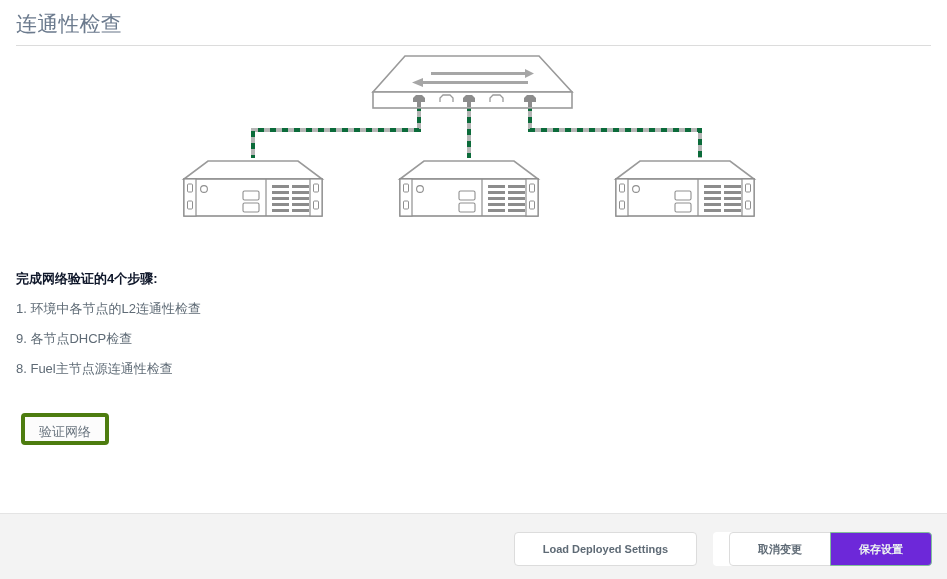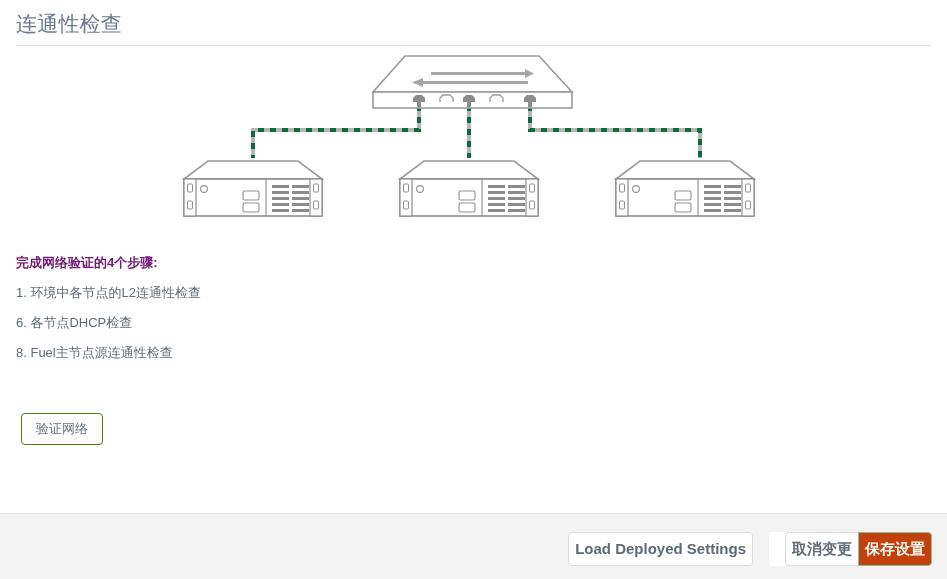--- a/index.html
+++ b/index.html
@@ -62,42 +62,42 @@
   
   .steps {
     position: absolute;
     left: 16px;
     top: 254px;
     width: 700px;
   }
   .steps-heading {
     font-size: 13px;
     font-weight: bold;
-    color: #701a75;
+    color: #0f172a;
     line-height: 18px;
-    margin: 0 0 11px 0;
+    margin: 16px 0 11px 0;
   }
   .step-line {
     font-size: 13px;
     color: #5f6b76;
     line-height: 18px;
     margin: 12px 0 11px 0;
     white-space: nowrap;
   }
 
   
   .verify-btn {
     position: absolute;
     left: 21px;
     top: 413px;
     height: 32px;
     min-width: 74px;
     padding: 0 14px;
     background: #fcfcfc;
-    border: 1px solid #4d7c0f;
+    border: 4px solid #4d7c0f;
     border-radius: 4px;
     color: #6b7680;
     font-size: 13px;
     font-family: "Liberation Sans", "DejaVu Sans", sans-serif;
     line-height: 30px;
     text-align: center;
     cursor: pointer;
     box-sizing: border-box;
   }
 
@@ -115,25 +115,25 @@
   .footer-actions {
     position: absolute;
     right: 15px;
     top: 18px;
     display: flex;
     align-items: flex-start;
     gap: 16px;
   }
   .btn {
     font-family: "Liberation Sans", "DejaVu Sans", sans-serif;
-    font-size: 15px;
+    font-size: 11px;
     font-weight: bold;
     height: 34px;
     line-height: 32px;
-    padding: 0 6px;
+    padding: 0 28px;
     box-sizing: border-box;
     border: 1px solid #dcdcdc;
     background: #ffffff;
     color: #5e6a75;
     border-radius: 4px;
     cursor: pointer;
     white-space: nowrap;
   }
   .btn-group {
     display: flex;
@@ -148,21 +148,21 @@
   .btn-group .btn:first-child {
     border-top-left-radius: 4px;
     border-bottom-left-radius: 4px;
     margin-left: 16px;
   }
   .btn-group .btn:last-child {
     border-top-right-radius: 4px;
     border-bottom-right-radius: 4px;
   }
   .btn-save {
-    background: #c2410c;
+    background: #6d28d9;
     border-color: #82c19a;
     color: #eef7f1;
   }
 </style>
 </head>
 <body>
 
 <div class="page">
 
   <div class="content">
@@ -316,21 +316,21 @@
             <rect x="724" y="155" width="17" height="3" fill="#8c8c8c"></rect>
             <rect x="724" y="161" width="17" height="3" fill="#8c8c8c"></rect>
           </g>
         </g>
       </svg>
     </div>
 
     <div class="steps">
       <div class="steps-heading">完成网络验证的4个步骤:</div>
       <div class="step-line">1. 环境中各节点的L2连通性检查</div>
-      <div class="step-line">6. 各节点DHCP检查</div>
+      <div class="step-line">9. 各节点DHCP检查</div>
       <div class="step-line">8. Fuel主节点源连通性检查</div>
     </div>
 
     <button class="verify-btn">验证网络</button>
   </div>
 
   <div class="footer">
     <div class="footer-actions">
       <button class="btn">Load Deployed Settings</button>
       <div class="btn-group">

